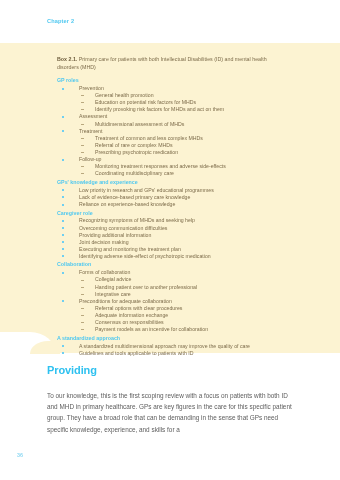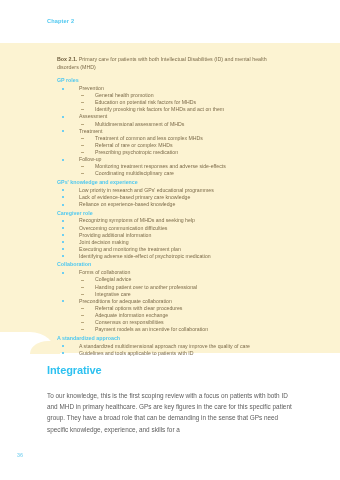--- a/index.html
+++ b/index.html
@@ -238,18 +238,18 @@
           </ul>
           <div class="sec-head">A standardized approach</div>
           <ul class="lvl1">
             <li class="l1"><span class="sq"></span><span>A standardized multidimensional approach may improve the quality of care</span></li>
             <li class="l1"><span class="sq"></span><span>Guidelines and tools applicable to patients with ID</span></li>
           </ul>
         </div>
     </div>
   </div>
 
-  <div class="discussion-title">Integrative</div>
+  <div class="discussion-title">Providing</div>
   <div class="body-copy">To our knowledge, this is the first scoping review with a focus on patients with both ID and MHD in primary healthcare. GPs are key figures in the care for this specific patient group. They have a broad role that can be demanding in the sense that GPs need specific knowledge, experience, and skills for a</div>
 
   <div class="folio">36</div>
 
 </div>
 
 </body></html>

